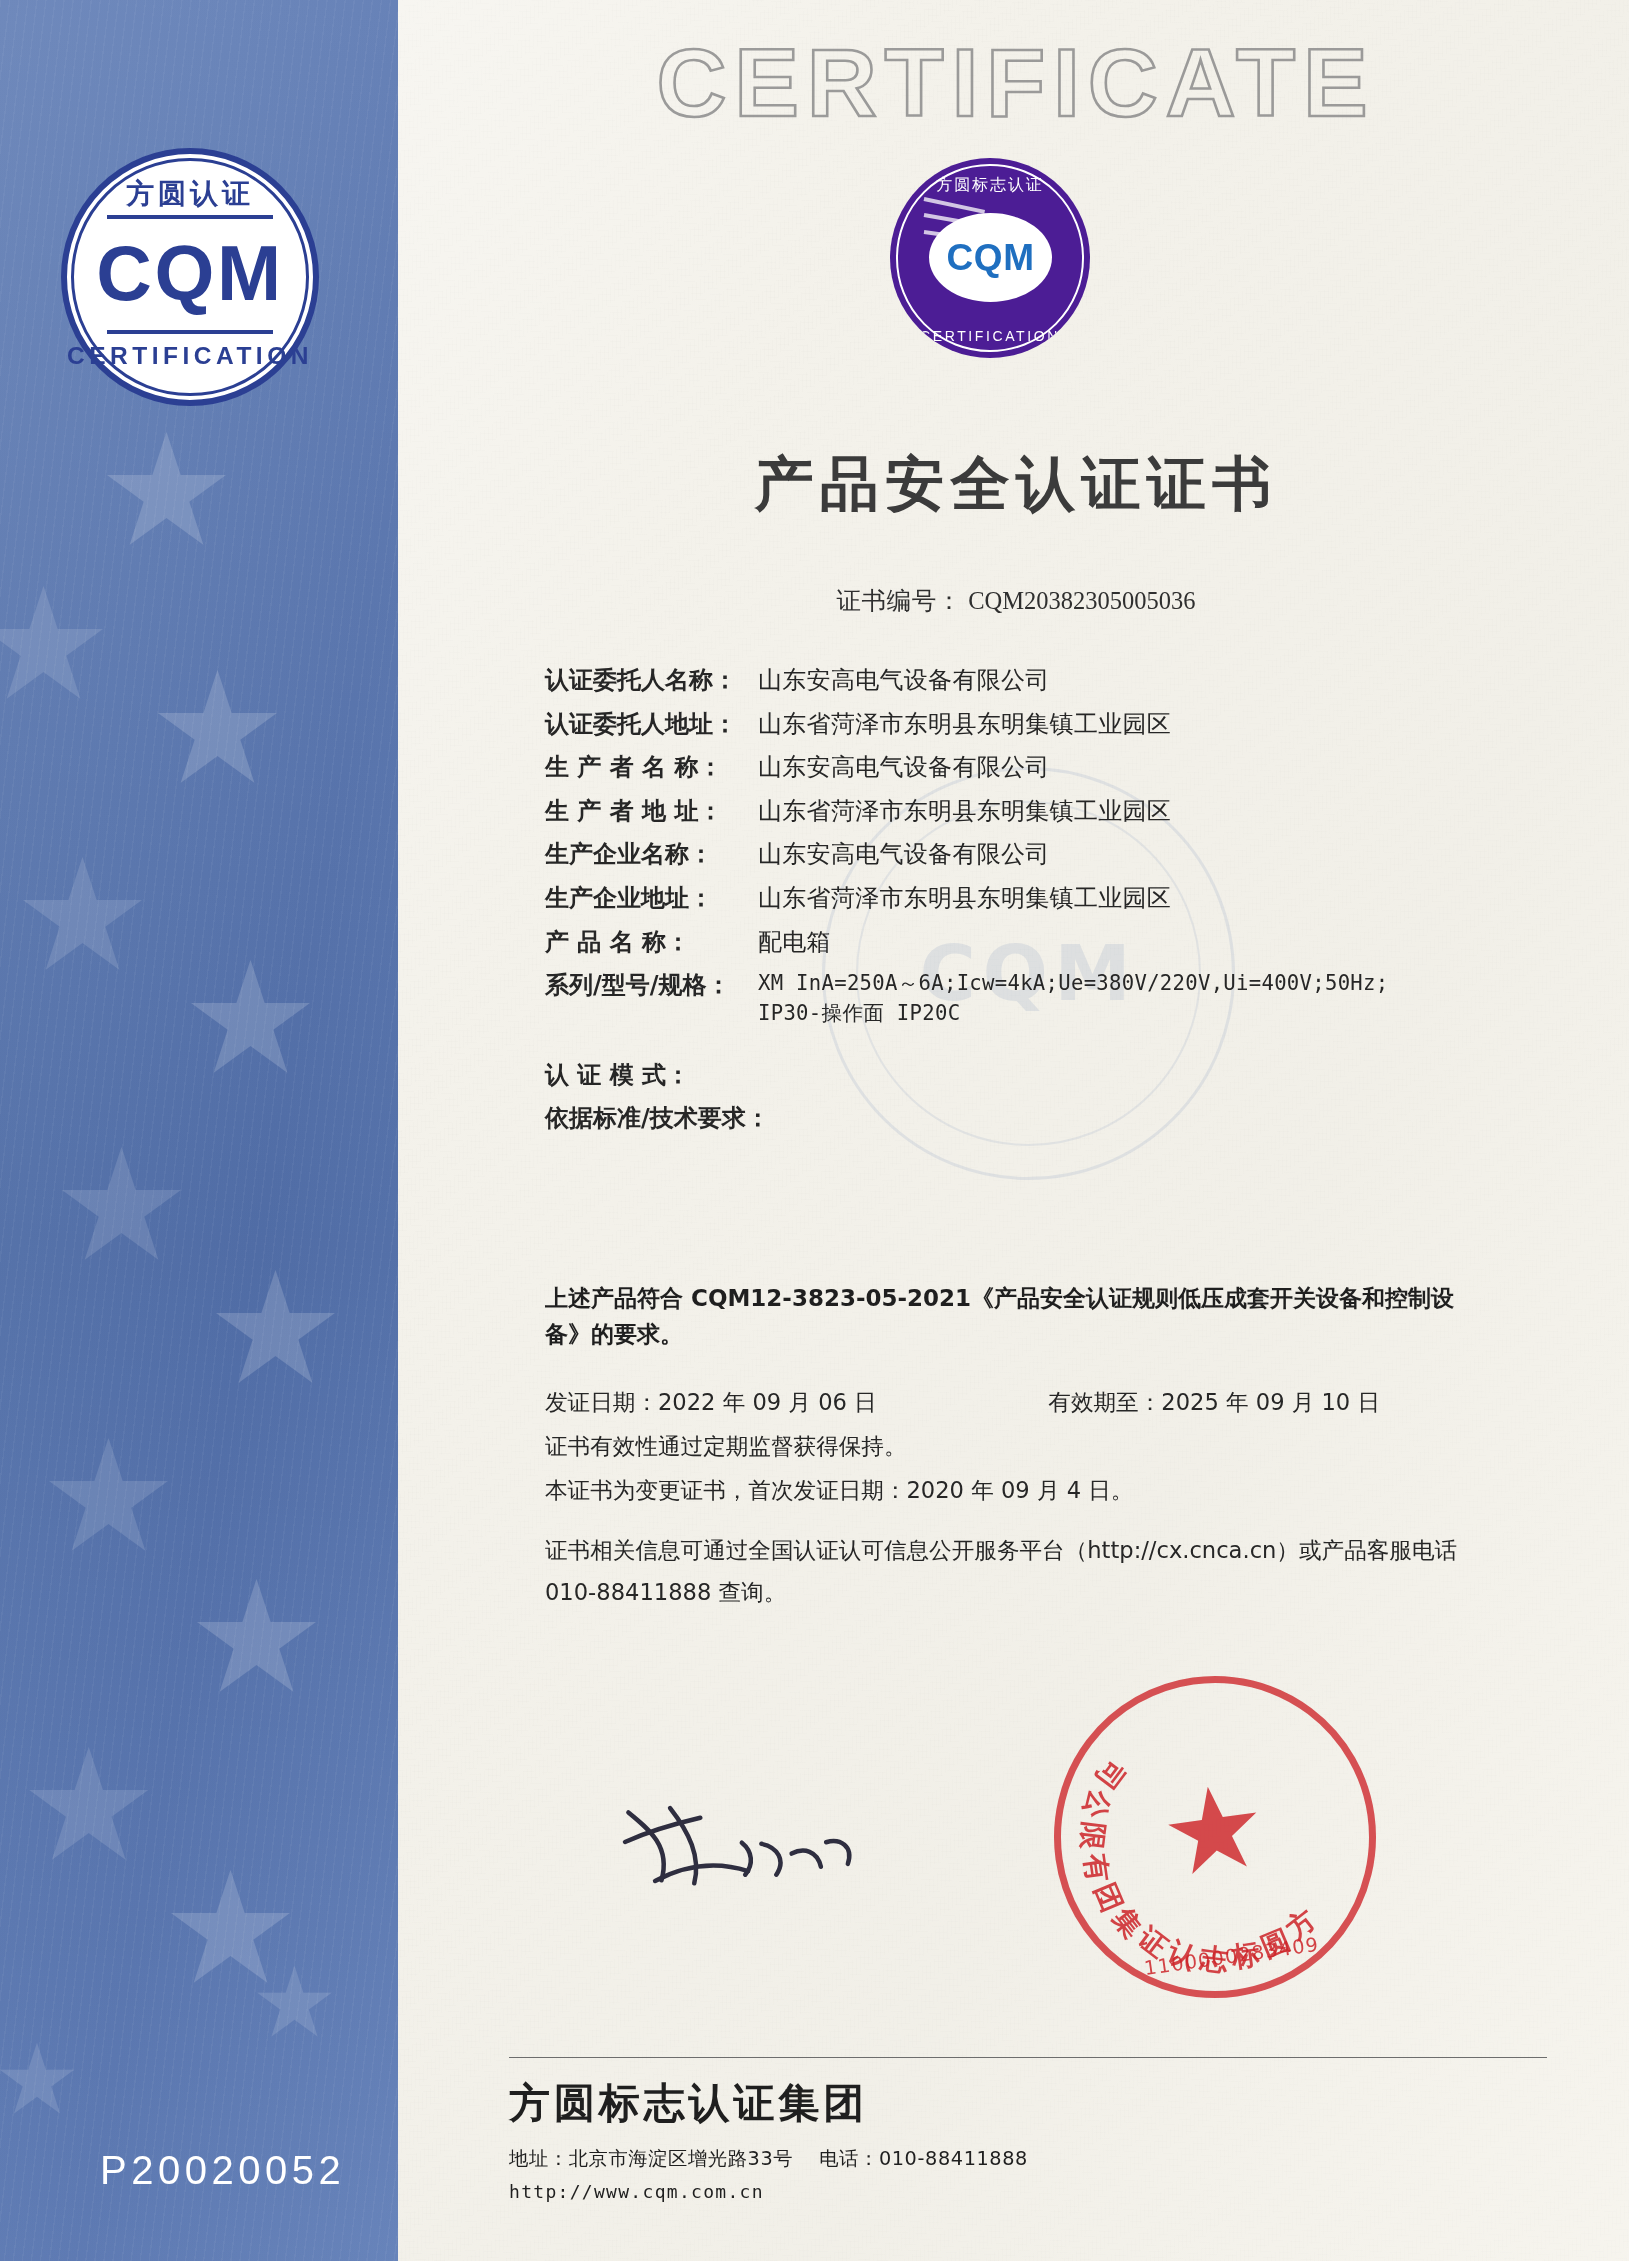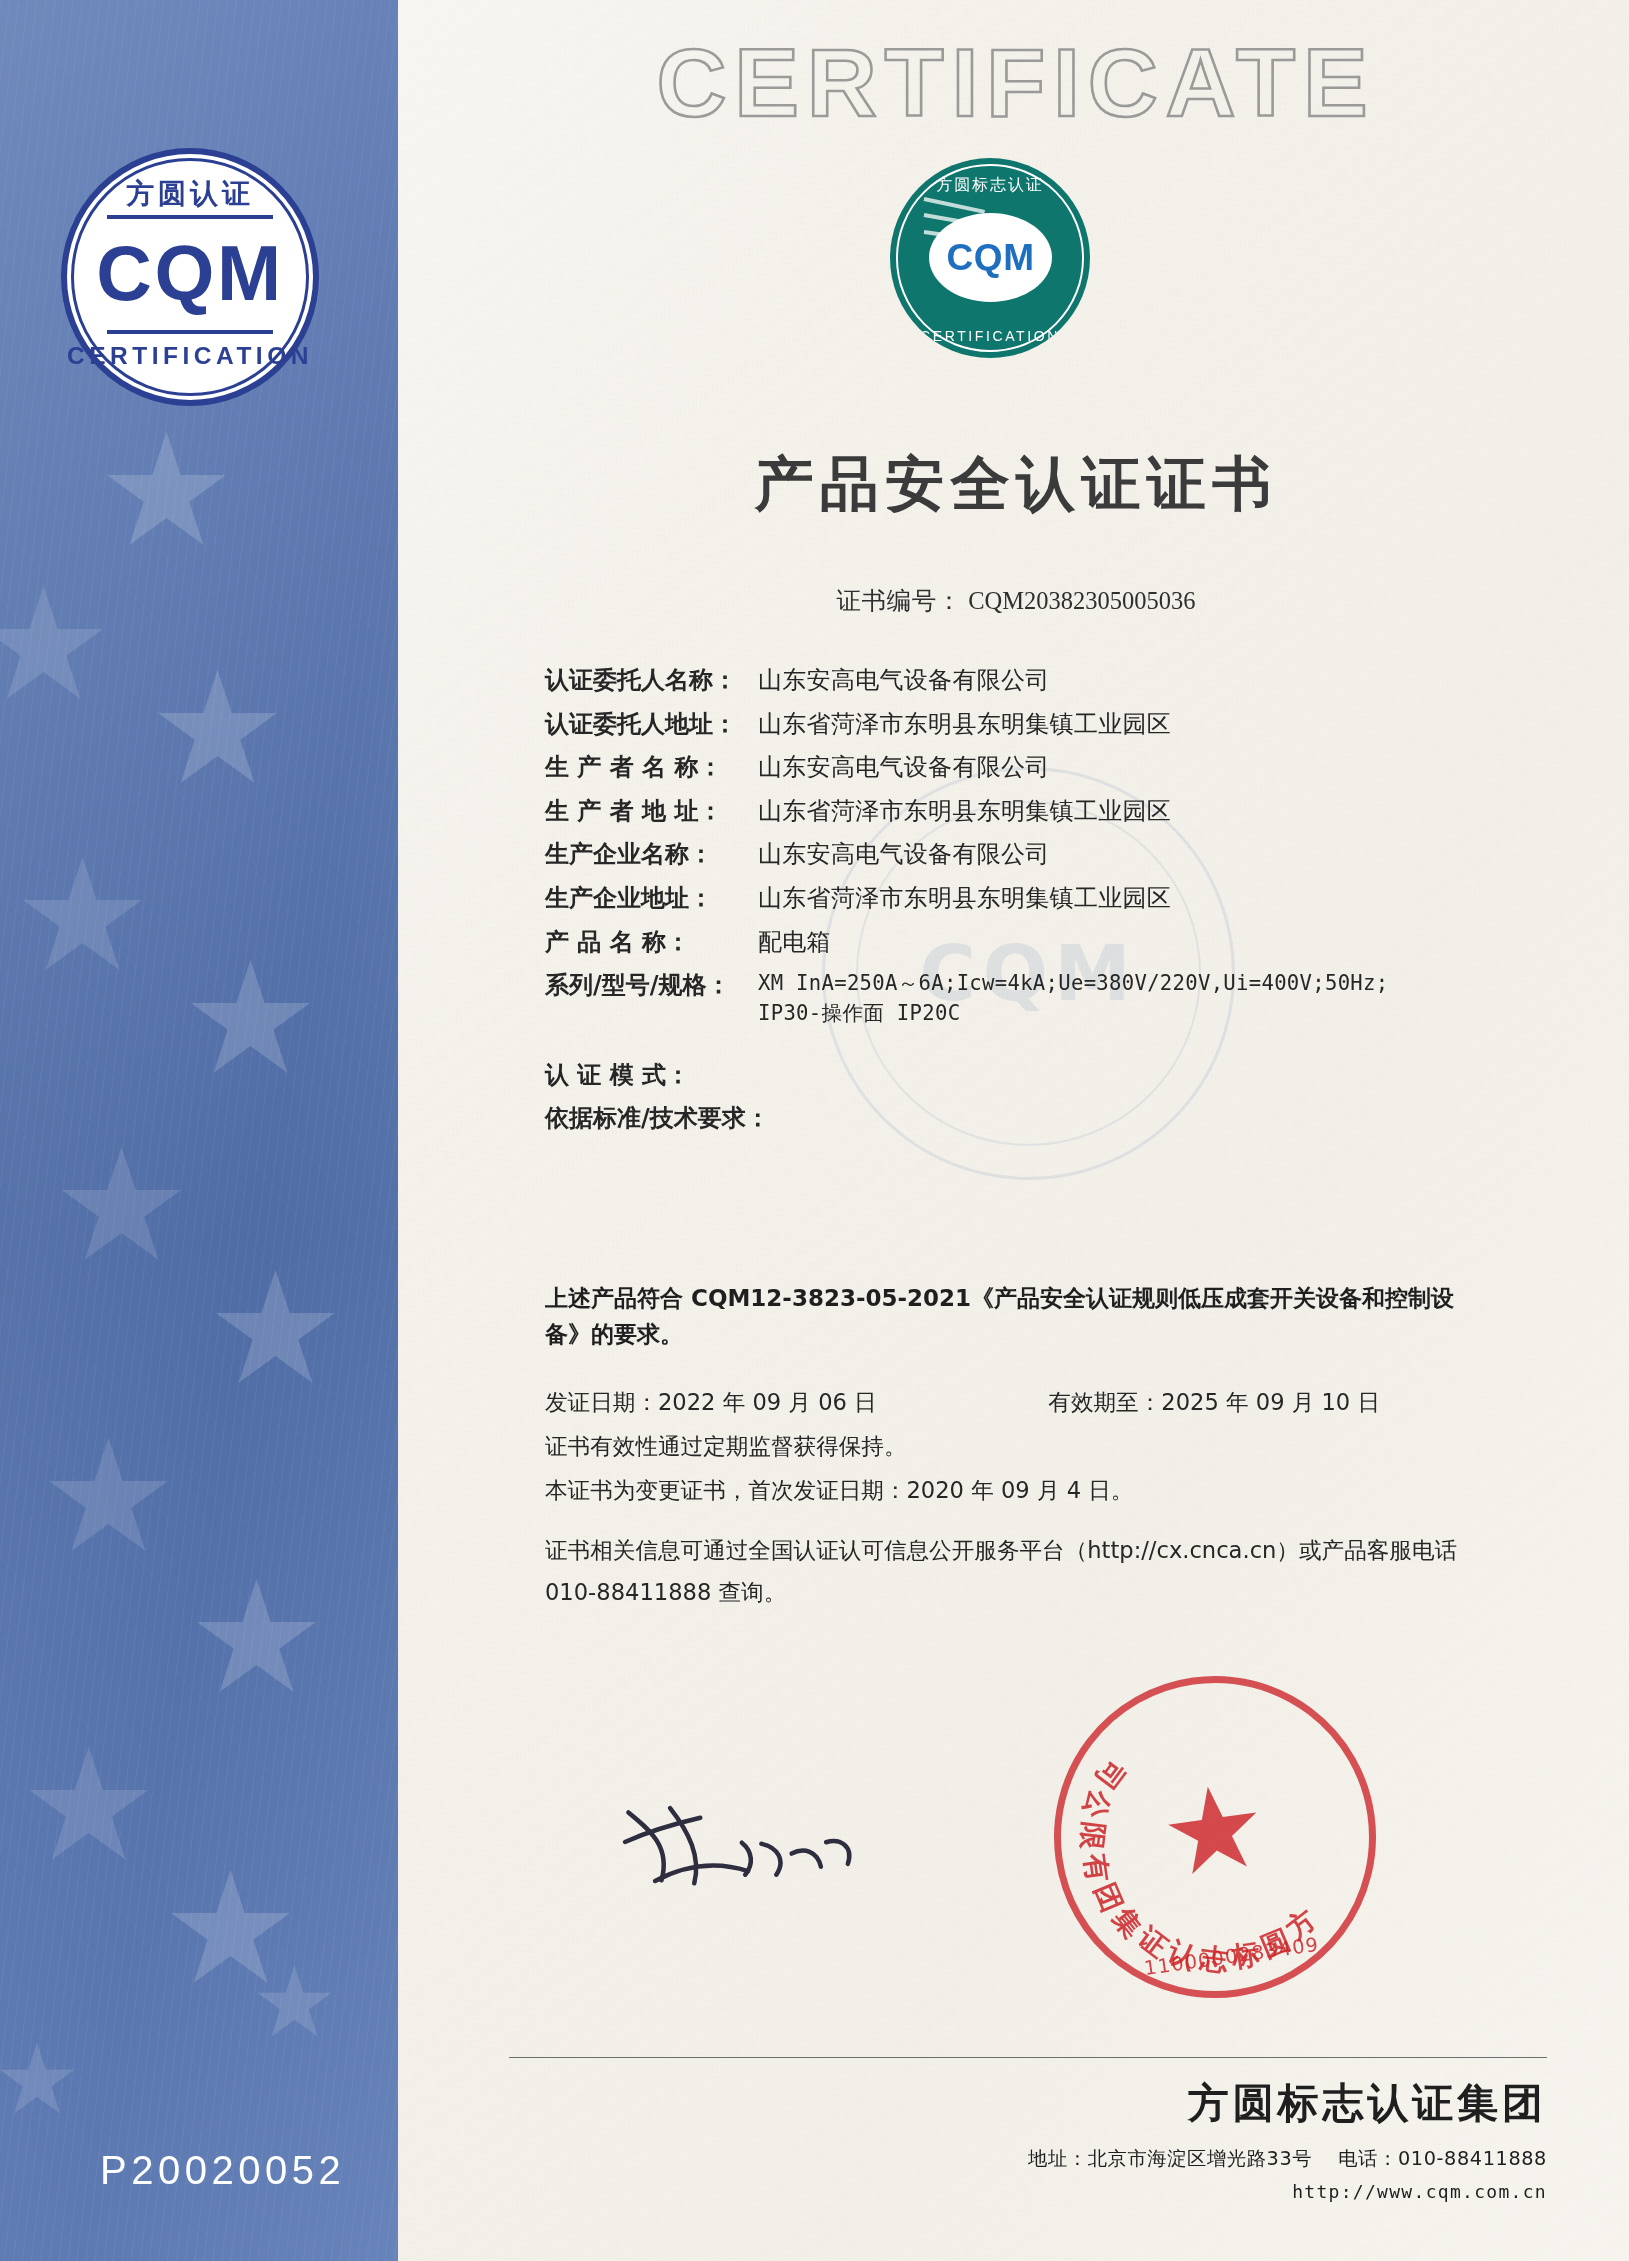--- a/index.html
+++ b/index.html
@@ -152,21 +152,21 @@
   }
 
   
   #main-logo {
     position: absolute;
     left: 890px;
     top: 158px;
     width: 200px;
     height: 200px;
     border-radius: 50%;
-    background: #0f766e;
+    background: #4c1d95;
     overflow: hidden;
   }
   #main-logo .lg-ring {
     position: absolute;
     inset: 6.4px;
     border-radius: 50%;
     border: 2.6px solid #ffffff;
     box-sizing: border-box;
   }
   #main-logo .lg-top {
@@ -398,21 +398,21 @@
     top: 2057px;
     width: 1038px;
     height: 1.3px;
     background: #6d6d6d;
   }
   #footer {
     position: absolute;
     left: 509px;
     top: 2076px;
     width: 1038px;
-    text-align: right;
+    text-align: left;
     color: #1f1f1f;
     font-family: "DejaVu Sans", sans-serif;
   }
   #footer .f-name {
     font-size: 41px;
     font-weight: bold;
     letter-spacing: 3.9px;
     margin-bottom: 14px;
   }
   #footer .f-line {

